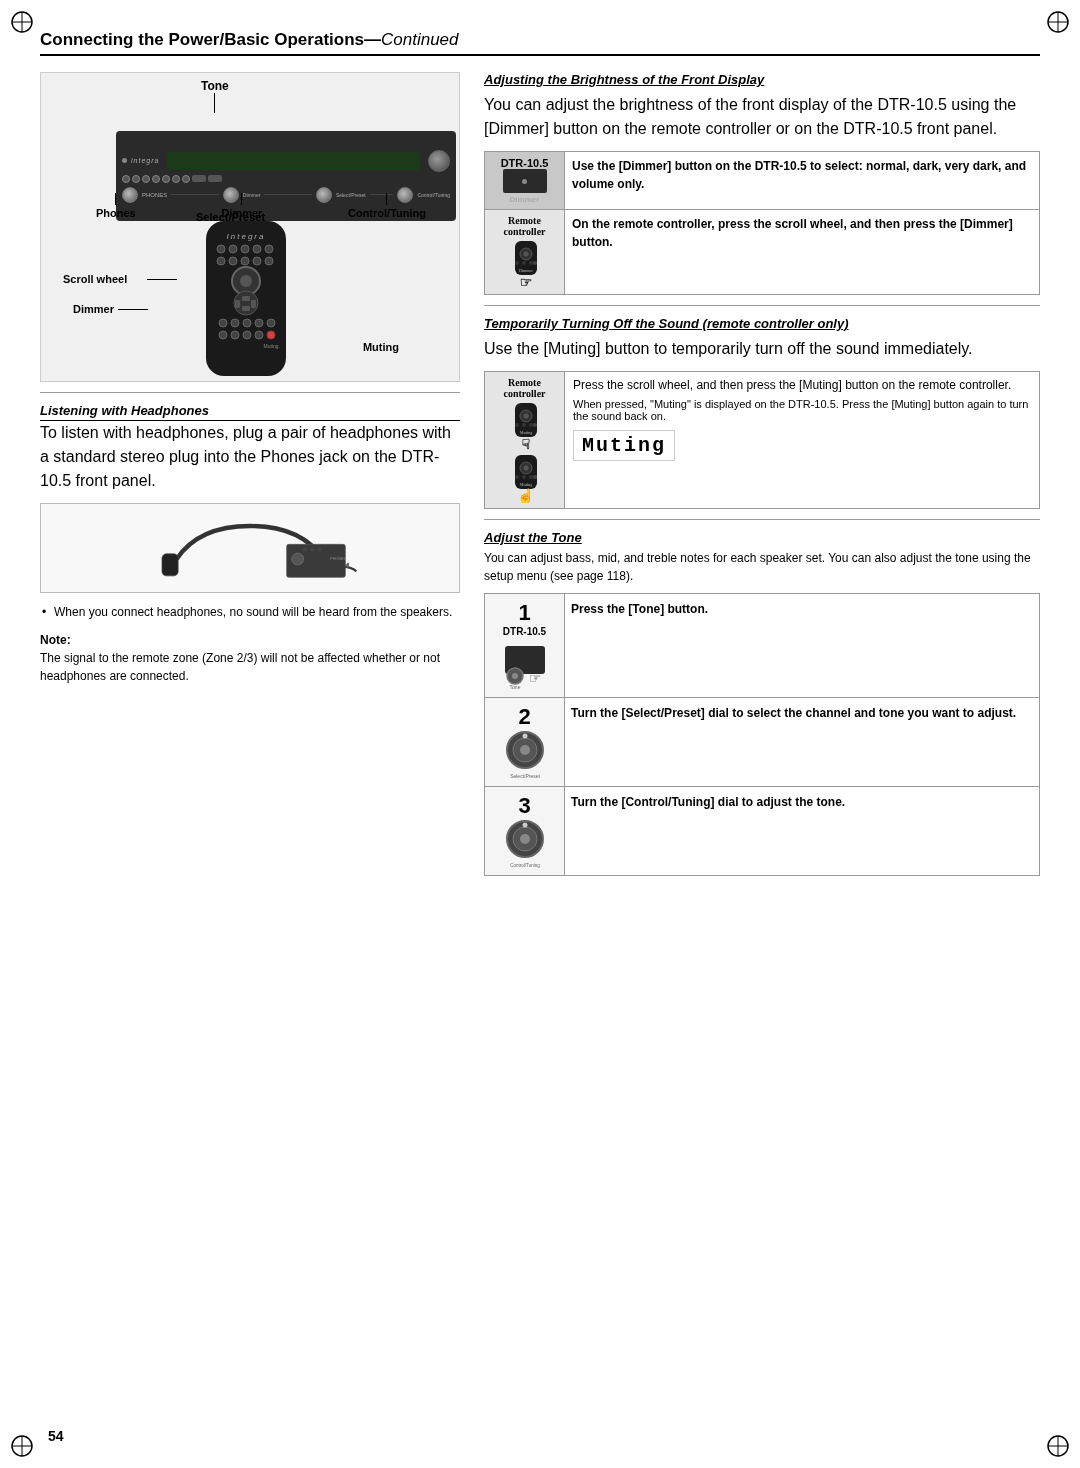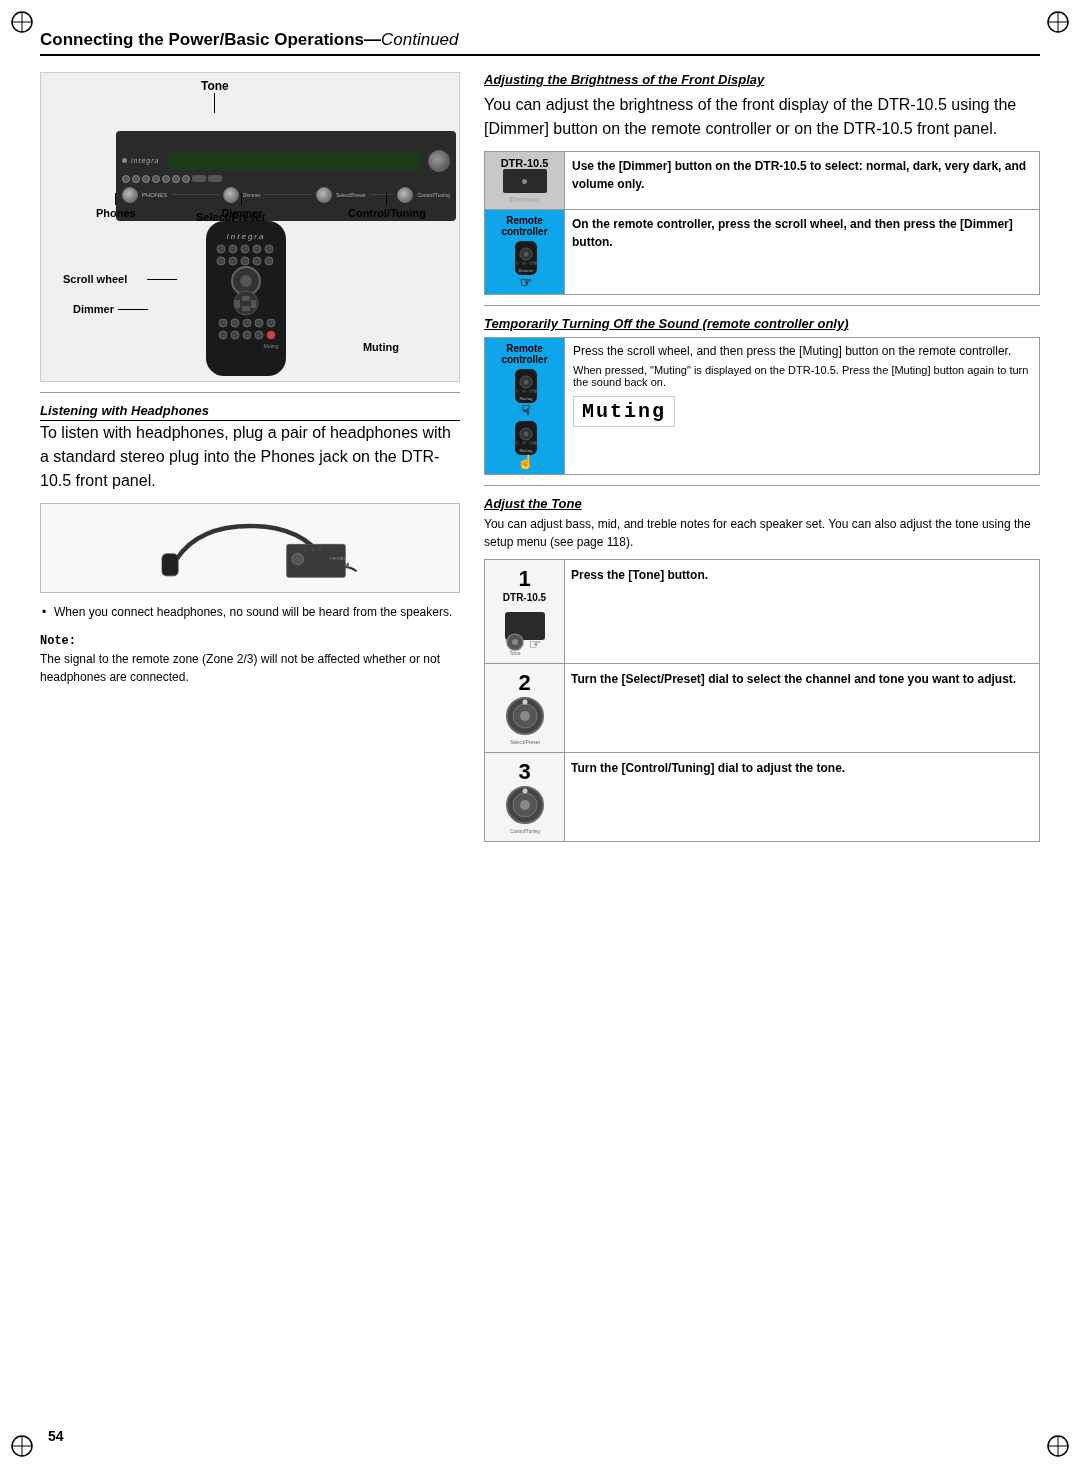--- a/index.html
+++ b/index.html
@@ -218,21 +218,21 @@
       content: "•";
       position: absolute;
       left: 2px;
     }
 
     .note-text {
       font-size: 12px;
       line-height: 1.5;
     }
 
-    .note-bold { font-weight: bold; font-family: Liberation Mono, monospace; }
+    .note-bold { font-weight: bold; }
 
     
     .right-col {
       flex: 1;
     }
 
     
     .adj-section-heading {
       font-size: 13px;
       font-weight: bold;
@@ -399,26 +399,27 @@
     }
 
     .dtr-content-cell {
       font-size: 12px;
       line-height: 1.5;
       font-weight: bold;
       padding: 6px 8px;
     }
 
     .remote-ctrl-cell {
-      background: #0ea5e9;
+      background: #e5e5e5;
       font-weight: bold;
       font-size: 11px;
       text-align: center;
       padding: 4px;
       width: 80px;
+      font-family: Liberation Serif, serif;
     }
   </style>
 </head>
 <body>
 
 <div class="corner-mark corner-tl">
   <svg viewBox="0 0 28 28">
       <circle cx="14" cy="14" r="10" fill="none" stroke="#000" stroke-width="1.5"></circle>
       <line x1="14" y1="4" x2="14" y2="24" stroke="#000" stroke-width="1"></line>
       <line x1="4" y1="14" x2="24" y2="14" stroke="#000" stroke-width="1"></line>
@@ -683,20 +684,23 @@
         </tr>
       </tbody>
         </table>
 
       <hr class="section-sep">
 
       <div class="adj-section-heading">
         <span>Temporarily Turning Off the Sound (remote controller only)</span>
       </div>
 
+      <p class="body-text">
+        <span>Use the [Muting] button to temporarily turn off the sound immediately.</span>
+      </p>
 
       <table class="info-table">
         <tbody>
             <tr>
           <td class="remote-ctrl-cell" style="vertical-align:top;padding:5px;">
             <div style="font-size:10px;font-weight:bold;margin-bottom:4px;">Remote<br>controller</div>
             <div style="display:flex;flex-direction:column;align-items:center;gap:4px;">
 
               <svg width="38" height="48" viewBox="0 0 38 48">
                 <rect x="9" y="0" width="22" height="34" rx="6" fill="#1a1a1a"></rect>

